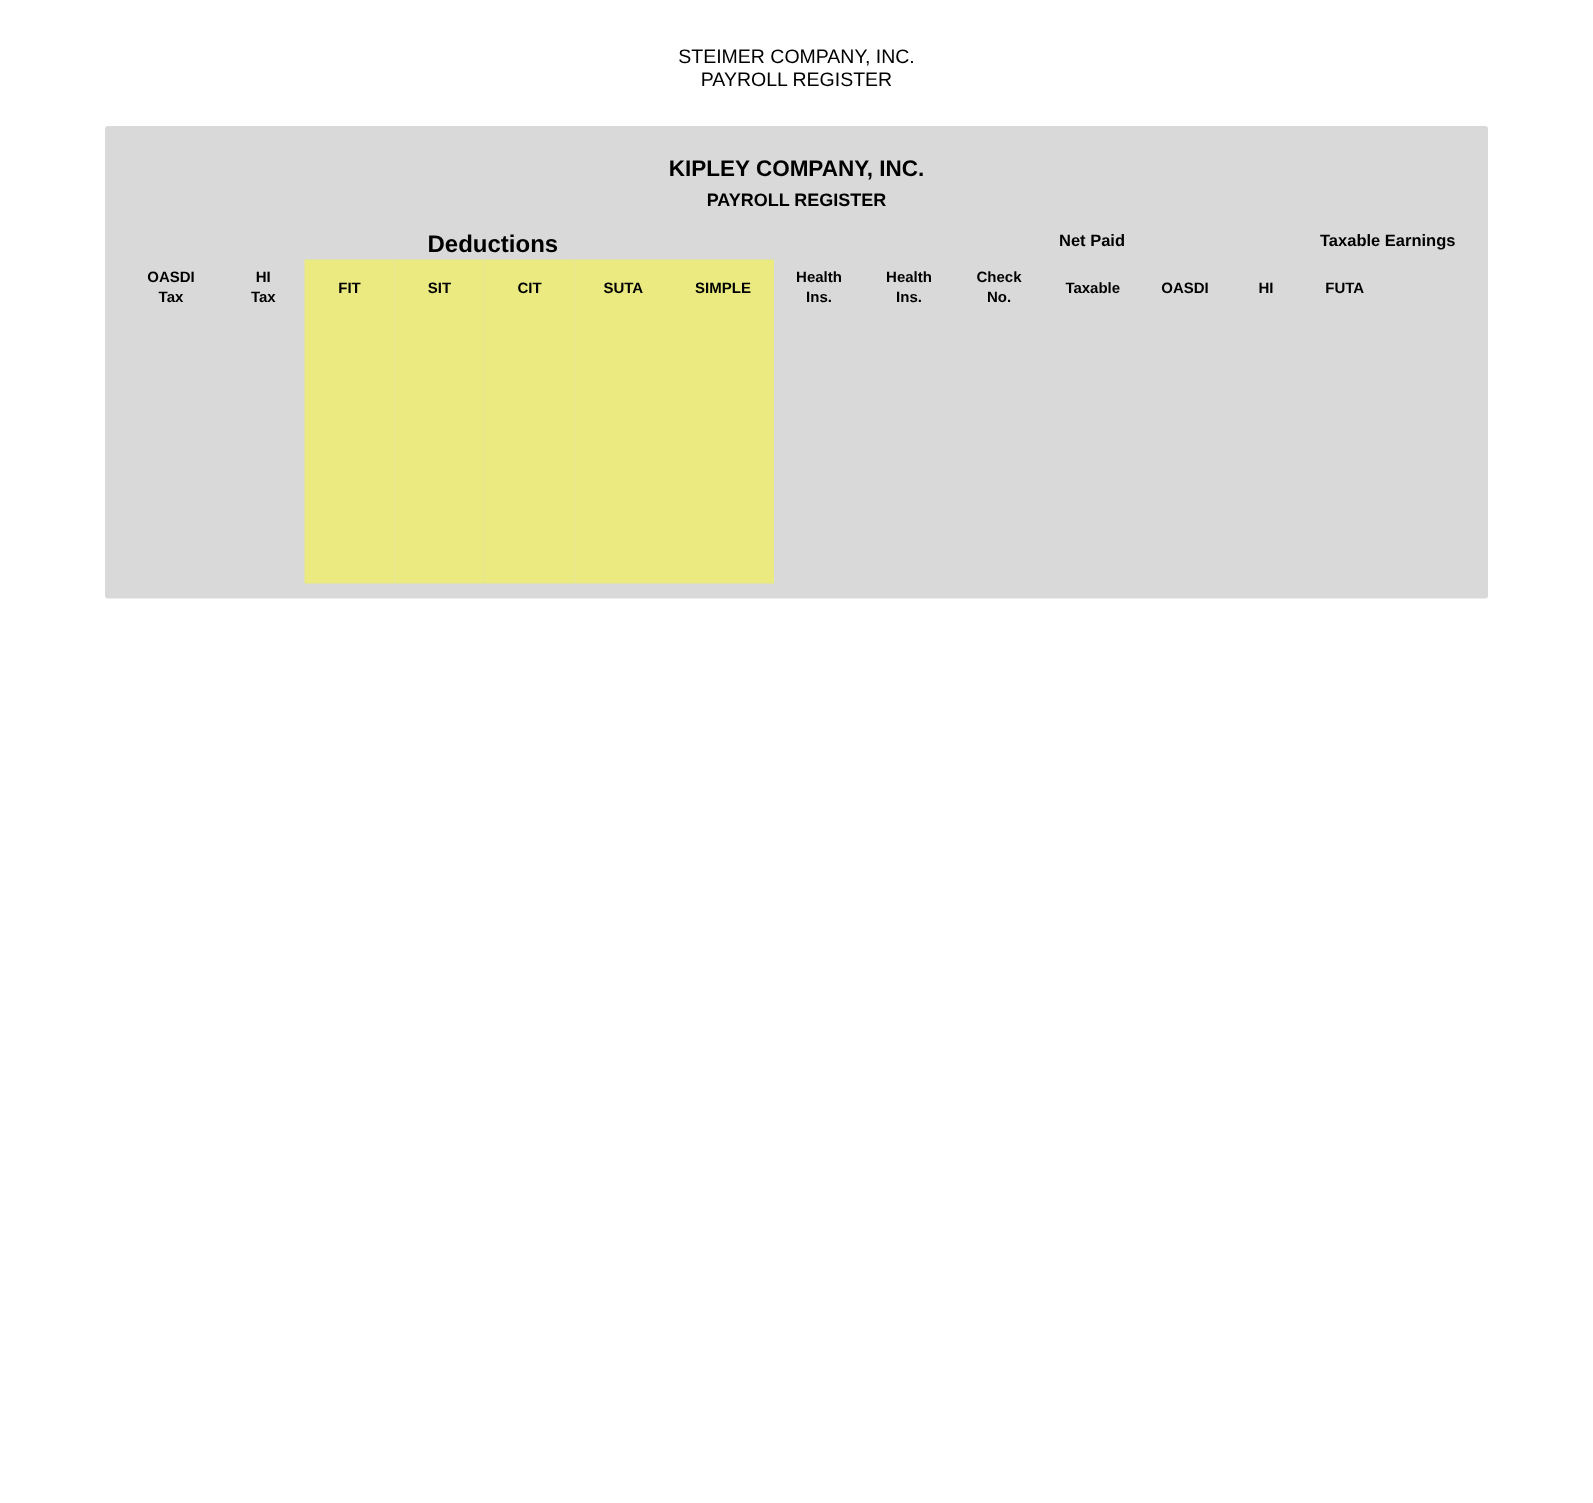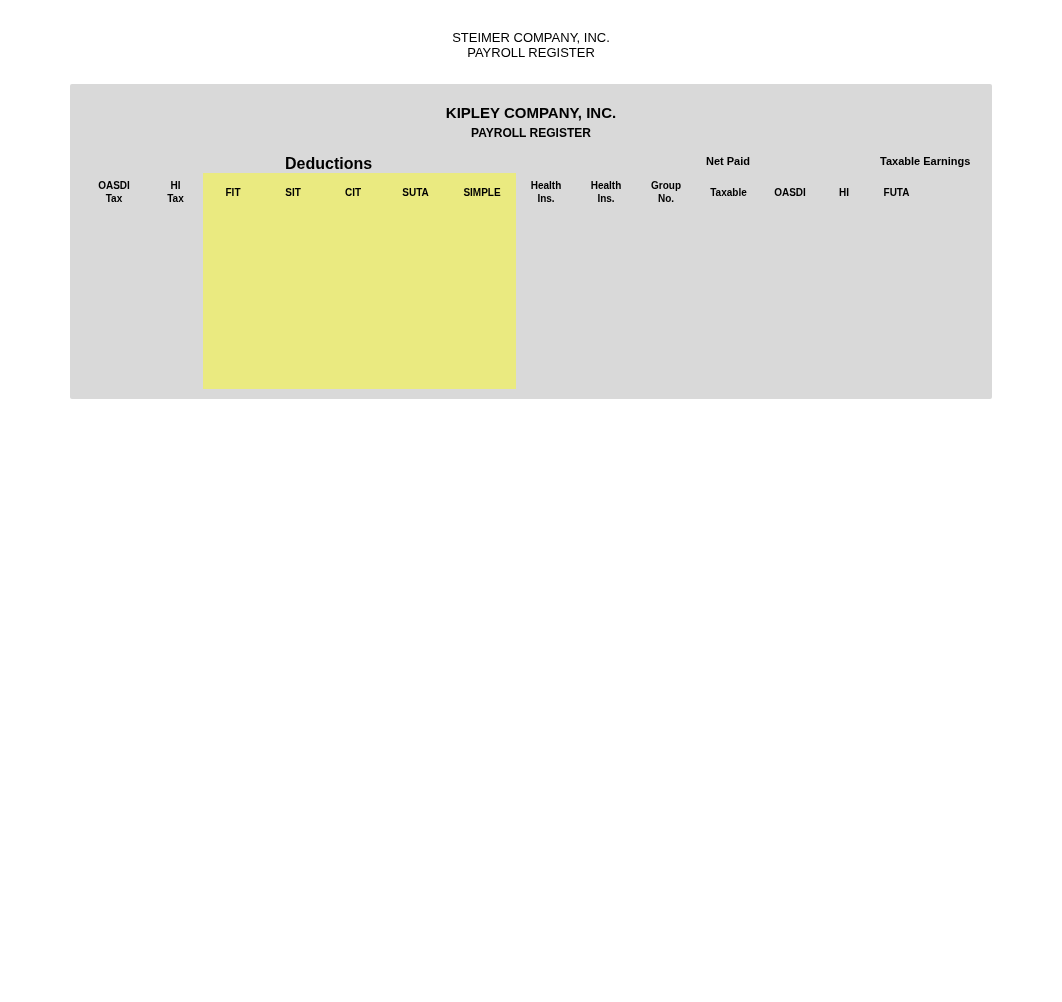--- a/index.html
+++ b/index.html
@@ -231,21 +231,21 @@
           <div class="row"></div>
           <div class="row"></div>
           <div class="row"></div>
           <div class="row"></div>
           <div class="row"></div>
           <div class="row"></div>
           <div class="row"></div>
         </div>
       </div>
       <div class="tc" style="width: 60px; flex-shrink: 0;">
-        <div class="head" style="white-space: pre-line;">Group
+        <div class="head" style="white-space: pre-line;">Check
 No.</div>
         <div class="body">
           <div class="row"></div>
           <div class="row"></div>
           <div class="row"></div>
           <div class="row"></div>
           <div class="row"></div>
           <div class="row"></div>
           <div class="row"></div>
           <div class="row"></div>

